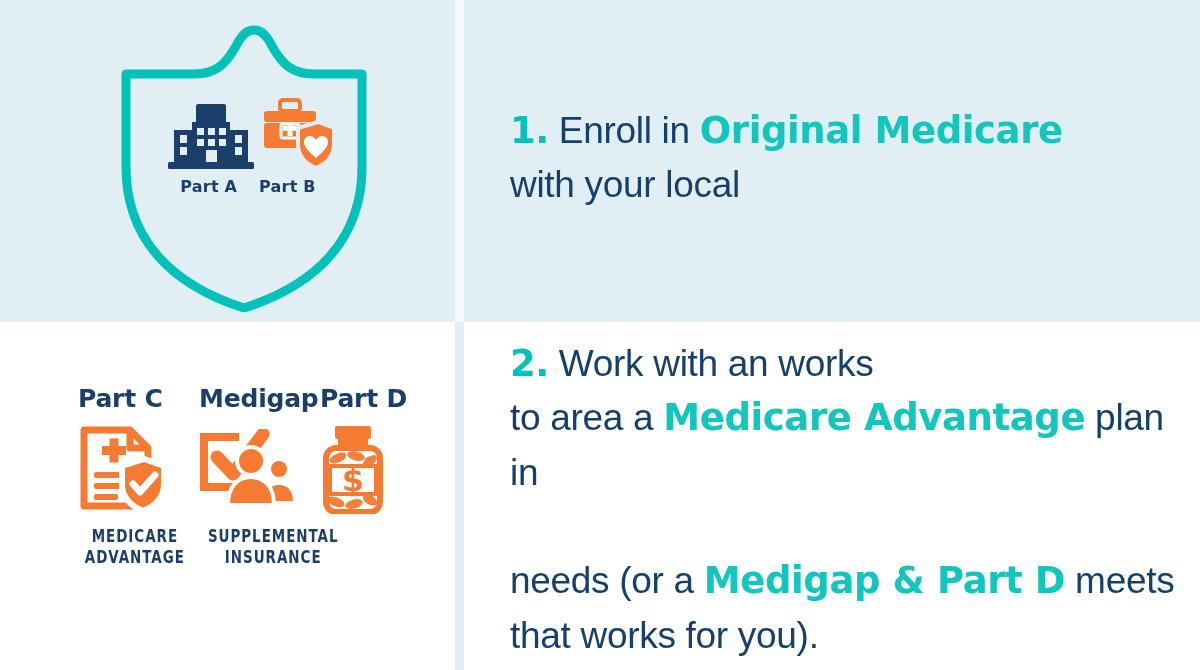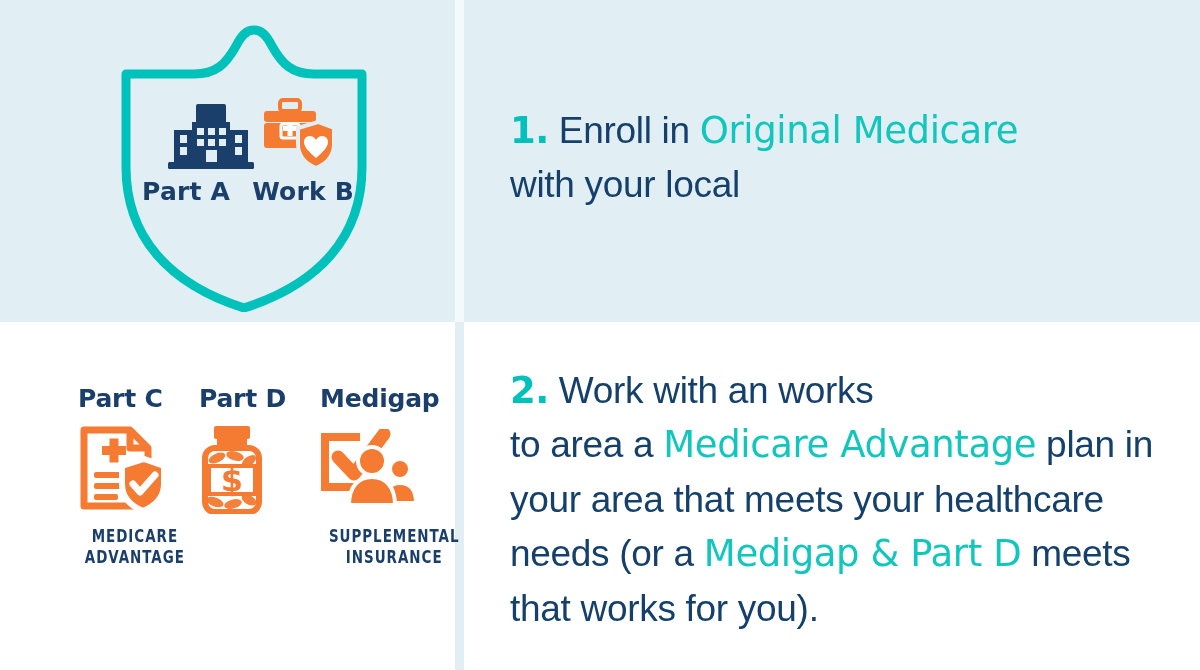--- a/index.html
+++ b/index.html
@@ -101,21 +101,21 @@
   .step-2-text { font-size: 37px; margin-top: 8px; }
 
   .num {
     color: #00c2bb;
     font-weight: 700;
     font-family: "DejaVu Sans", sans-serif;
     letter-spacing: -0.5px;
   }
   .hl {
     color: #11c6bd;
-    font-weight: 400;
+    font-weight: 700;
     font-family: "DejaVu Sans", sans-serif;
     letter-spacing: -0.4px;
   }
 
   
   .shield-wrap {
     position: absolute;
     left: 104px;
     top: 12px;
     width: 280px;
@@ -142,21 +142,21 @@
     top: 165px;
     width: 260px;
     display: flex;
     justify-content: center;
     gap: 22px;
   }
   .part-label {
     color: #1b3f6b;
     font-family: "DejaVu Sans", sans-serif;
     font-weight: 700;
-    font-size: 25px;
+    font-size: 16px;
     letter-spacing: 0.2px;
     white-space: nowrap;
   }
 
   
   .trio {
     position: absolute;
     left: 78px;
     top: 62px;
     width: 360px;
@@ -262,21 +262,21 @@
             <path d="M42 30 L62 24 L78 30 L78 46 C78 58 70 66 60 70
                      C50 66 42 58 42 46 Z" fill="#f47b31" stroke="#e1eef4" stroke-width="4"></path>
             <path d="M60 60 C53 54 48 49 48 44 C48 40 51 38 54 38
                      C56.5 38 58.5 39.5 60 42 C61.5 39.5 63.5 38 66 38
                      C69 38 72 40 72 44 C72 49 67 54 60 60 Z" fill="#ffffff"></path>
           </svg>
         </div>
 
         <div class="label-row-ab">
           <span class="part-label">Part A</span>
-          <span class="part-label">Work B</span>
+          <span class="part-label">Part B</span>
         </div>
 
       </div>
     </div>
 
     <div class="cell-gap"></div>
 
     <div class="cell-text">
       <p class="step-text step-1-text">
         <span class="num">1.</span>
@@ -307,20 +307,41 @@
               <path d="M44 40 L66 33 L86 40 L86 58 C86 72 77 80 65 85
                        C53 80 44 72 44 58 Z" fill="#f47b31" stroke="#ffffff" stroke-width="6"></path>
               <path d="M55 58 L62 66 L77 49" fill="none" stroke="#ffffff" stroke-width="7" stroke-linecap="round" stroke-linejoin="round"></path>
             </svg>
           </div>
           <div class="trio-caption">MEDICARE
 ADVANTAGE</div>
         </div>
 
         <div class="trio-col">
+          <div class="trio-title">Medigap</div>
+          <div class="trio-art">
+            <svg width="100" height="80" viewBox="0 0 100 80">
+              <path d="M5 8 L5 58 L48 58" fill="none" stroke="#f47b31" stroke-width="8" stroke-linecap="square"></path>
+              <path d="M5 8 L36 8" fill="none" stroke="#f47b31" stroke-width="8" stroke-linecap="square"></path>
+              <path d="M18 28 L34 45 L64 5" fill="none" stroke="#f47b31" stroke-width="13" stroke-linecap="round" stroke-linejoin="round"></path>
+              <g>
+                <circle cx="80" cy="40" r="10" fill="#f47b31" stroke="#ffffff" stroke-width="4"></circle>
+                <path d="M64 74 C64 60 71 54 80 54 C89 54 96 60 96 74 Z" fill="#f47b31" stroke="#ffffff" stroke-width="4"></path>
+              </g>
+              <g>
+                <circle cx="52" cy="32" r="14" fill="#f47b31" stroke="#ffffff" stroke-width="4"></circle>
+                <path d="M29 76 C29 57 39 48 52 48 C65 48 75 57 75 76 Z" fill="#f47b31" stroke="#ffffff" stroke-width="4"></path>
+              </g>
+            </svg>
+          </div>
+          <div class="trio-caption">SUPPLEMENTAL
+INSURANCE</div>
+        </div>
+
+        <div class="trio-col">
           <div class="trio-title">Part D</div>
           <div class="trio-art">
             <svg width="66" height="90" viewBox="0 0 66 90">
               <rect x="15" y="2" width="36" height="13" rx="2" fill="#f47b31"></rect>
               <rect x="18" y="15" width="30" height="9" fill="#f47b31"></rect>
               <rect x="6" y="24" width="54" height="64" rx="10" fill="none" stroke="#f47b31" stroke-width="6"></rect>
               <g fill="#f47b31" opacity="0.95">
                 <ellipse cx="18" cy="34" rx="9" ry="4.5" transform="rotate(-25 18 34)"></ellipse>
                 <ellipse cx="36" cy="32" rx="9" ry="4.5" transform="rotate(15 36 32)"></ellipse>
                 <ellipse cx="50" cy="37" rx="8" ry="4.5" transform="rotate(-35 50 37)"></ellipse>
@@ -328,51 +349,30 @@
                 <ellipse cx="34" cy="80" rx="9" ry="4.5" transform="rotate(-15 34 80)"></ellipse>
                 <ellipse cx="50" cy="76" rx="8" ry="4.5" transform="rotate(30 50 76)"></ellipse>
               </g>
               <rect x="10" y="42" width="46" height="28" fill="#ffffff" stroke="#f47b31" stroke-width="4"></rect>
               <text x="33" y="67" font-family="DejaVu Sans, sans-serif" font-size="32" font-weight="700" fill="#f47b31" text-anchor="middle">$</text>
             </svg>
           </div>
           <div class="trio-caption empty"></div>
         </div>
 
-        <div class="trio-col">
-          <div class="trio-title">Medigap</div>
-          <div class="trio-art">
-            <svg width="100" height="80" viewBox="0 0 100 80">
-              <path d="M5 8 L5 58 L48 58" fill="none" stroke="#f47b31" stroke-width="8" stroke-linecap="square"></path>
-              <path d="M5 8 L36 8" fill="none" stroke="#f47b31" stroke-width="8" stroke-linecap="square"></path>
-              <path d="M18 28 L34 45 L64 5" fill="none" stroke="#f47b31" stroke-width="13" stroke-linecap="round" stroke-linejoin="round"></path>
-              <g>
-                <circle cx="80" cy="40" r="10" fill="#f47b31" stroke="#ffffff" stroke-width="4"></circle>
-                <path d="M64 74 C64 60 71 54 80 54 C89 54 96 60 96 74 Z" fill="#f47b31" stroke="#ffffff" stroke-width="4"></path>
-              </g>
-              <g>
-                <circle cx="52" cy="32" r="14" fill="#f47b31" stroke="#ffffff" stroke-width="4"></circle>
-                <path d="M29 76 C29 57 39 48 52 48 C65 48 75 57 75 76 Z" fill="#f47b31" stroke="#ffffff" stroke-width="4"></path>
-              </g>
-            </svg>
-          </div>
-          <div class="trio-caption">SUPPLEMENTAL
-INSURANCE</div>
-        </div>
-
       </div>
     </div>
 
     <div class="cell-gap"></div>
 
     <div class="cell-text">
       <p class="step-text step-2-text">
         <span class="num">2.</span>
         <span>Work with an works</span><br>
         <span>to area a </span><span class="hl">Medicare Advantage</span><span> plan in</span><br>
-        <span>your area that meets your healthcare</span><br>
+        <br>
         <span>needs (or a </span><span class="hl">Medigap &amp; Part D</span><span> meets</span><br>
         <span>that works for you).</span>
       </p>
     </div>
   </div>
 
 </div>
 
 </body></html>

